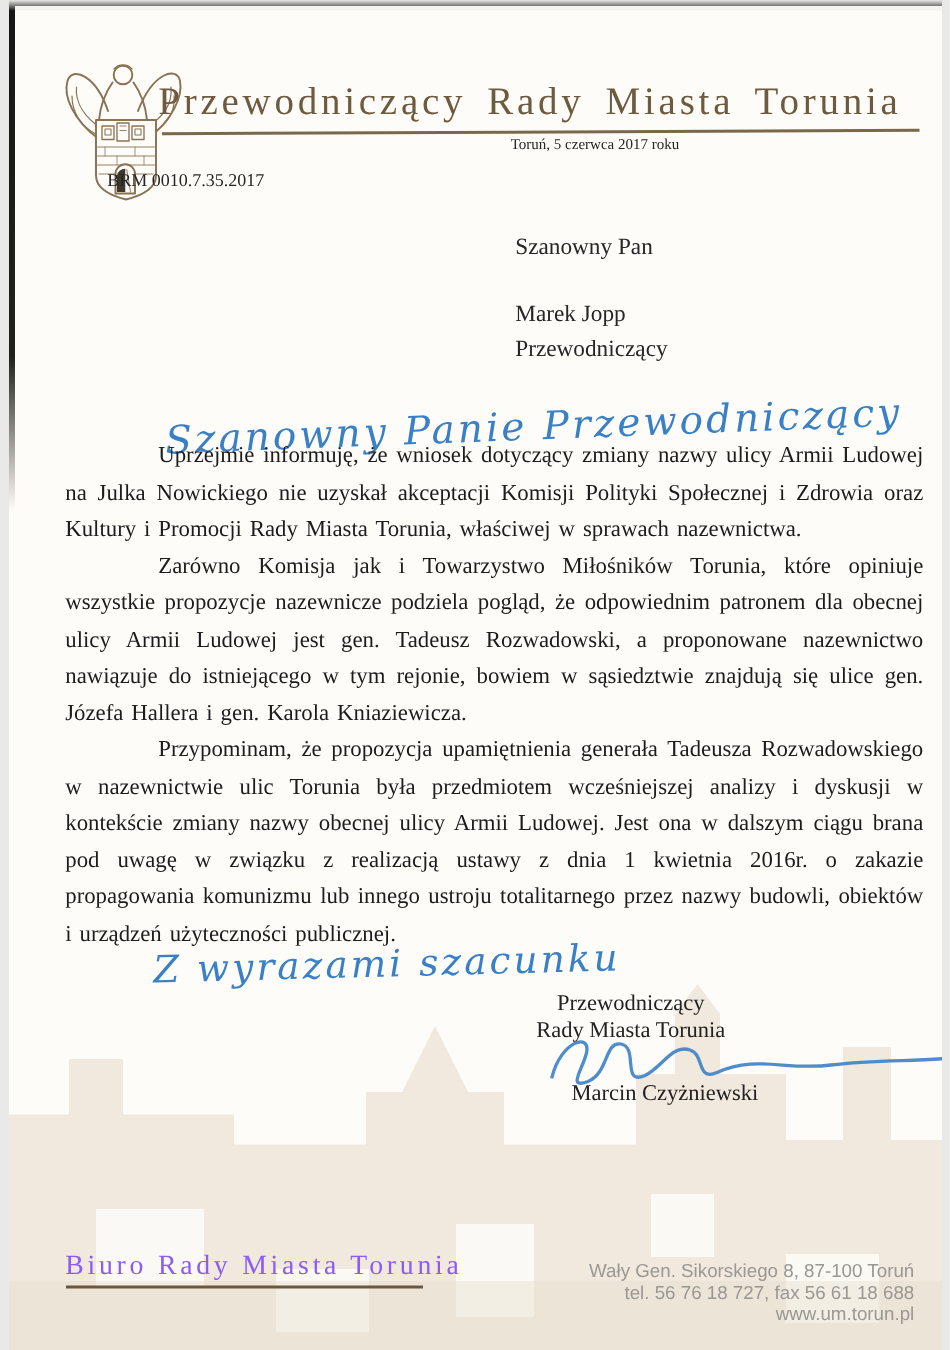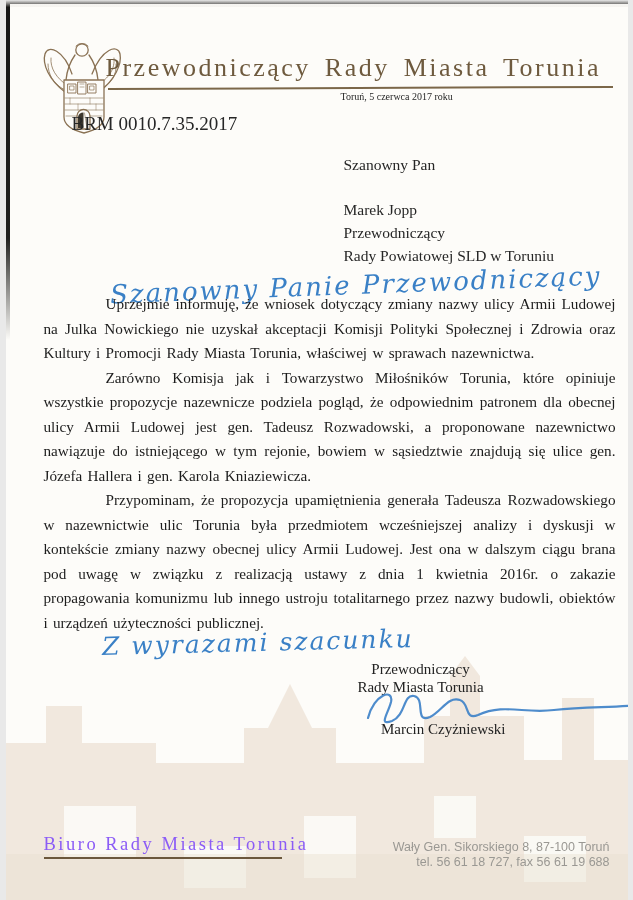--- a/index.html
+++ b/index.html
@@ -22,21 +22,21 @@
 
   
   .crest{position:absolute;left:34px;top:38px;}
   .lh-title{
     position:absolute;left:100px;top:53px;width:520px;
     font-size:26px;letter-spacing:2.5px;word-spacing:5px;color:#6e5a3e;white-space:nowrap;
   }
   .lh-rule{position:absolute;left:102px;top:87px;width:505px;height:2px;background:#7b6749;
     transform:rotate(-0.25deg);}
   .date-line{position:absolute;left:335px;top:91px;font-size:10px;color:#262626;}
-  .ref-number{position:absolute;left:66px;top:113px;font-size:19px;color:#262626;}
+  .ref-number{position:absolute;left:66px;top:113px;font-size:12px;color:#262626;}
 
   
   .recipient{position:absolute;left:338px;top:153px;font-size:15.5px;line-height:23px;color:#262626;}
   .recipient .gap{height:22px;}
 
   
   .hw{position:absolute;color:#3a80c6;font-family:"DejaVu Serif",serif;font-style:italic;white-space:nowrap;}
   .hw-greeting{left:104px;top:270px;font-size:26px;letter-spacing:2px;transform:rotate(-2.2deg);}
   .hw-closing{left:96px;top:628px;font-size:25px;letter-spacing:2px;transform:rotate(-1.5deg);}
 
@@ -114,21 +114,20 @@
   <div class="lh-title">Przewodniczący Rady Miasta Torunia</div>
   <div class="lh-rule"></div>
   <div class="date-line">Toruń, 5 czerwca 2017 roku</div>
   <div class="ref-number">BRM 0010.7.35.2017</div>
 
   <div class="recipient">
     <div>Szanowny Pan</div>
     <div class="gap"></div>
     <div>Marek Jopp</div>
     <div>Przewodniczący</div>
-    <div>Rady Powiatowej SLD w Toruniu</div>
   </div>
 
   <div class="hw hw-greeting">Szanowny Panie Przewodniczący</div>
 
   <main class="letter-body">
     <p>Uprzejmie informuję, że wniosek dotyczący zmiany nazwy ulicy Armii Ludowej na Julka Nowickiego nie uzyskał akceptacji Komisji Polityki Społecznej i Zdrowia oraz Kultury i Promocji Rady Miasta Torunia, właściwej w sprawach nazewnictwa.</p>
     <p>Zarówno Komisja jak i Towarzystwo Miłośników Torunia, które opiniuje wszystkie propozycje nazewnicze podziela pogląd, że odpowiednim patronem dla obecnej ulicy Armii Ludowej jest gen. Tadeusz Rozwadowski, a proponowane nazewnictwo nawiązuje do istniejącego w tym rejonie, bowiem w sąsiedztwie znajdują się ulice gen. Józefa Hallera i gen. Karola Kniaziewicza.</p>
     <p>Przypominam, że propozycja upamiętnienia generała Tadeusza Rozwadowskiego w nazewnictwie ulic Torunia była przedmiotem wcześniejszej analizy i dyskusji w kontekście zmiany nazwy obecnej ulicy Armii Ludowej. Jest ona w dalszym ciągu brana pod uwagę w związku z realizacją ustawy z dnia 1 kwietnia 2016r. o zakazie propagowania komunizmu lub innego ustroju totalitarnego przez nazwy budowli, obiektów i urządzeń użyteczności publicznej.</p>
   </main>
 
@@ -140,16 +139,17 @@
   </div>
   <svg class="sig-scribble" width="285" height="44" viewBox="0 0 285 44">
     <path d="M14,32 C20,8 40,2 37,16 C34,28 24,40 38,35 C52,29 49,8 60,10 C72,12 60,38 76,31 C88,25 94,10 106,14 C116,17 110,35 124,29 C150,17 170,28 200,24 C232,20 258,22 283,19" fill="none" stroke="#3f82c8" stroke-width="2.2" stroke-linecap="round" opacity="0.92"></path>
   </svg>
   <div class="sig-name">Marcin Czyżniewski</div>
 
   <div class="office-name">Biuro Rady Miasta Torunia</div>
   <div class="office-rule"></div>
   <div class="footer-address">
     <div>Wały Gen. Sikorskiego 8, 87-100 Toruń</div>
-    <div>tel.  56 61 18 727,  fax  56 61 19 688</div>
+    <div>tel.  56 76 18 727,  fax  56 61 18 688</div>
+    <div>www.um.torun.pl</div>
   </div>
 
 </div>
 
 </body></html>

